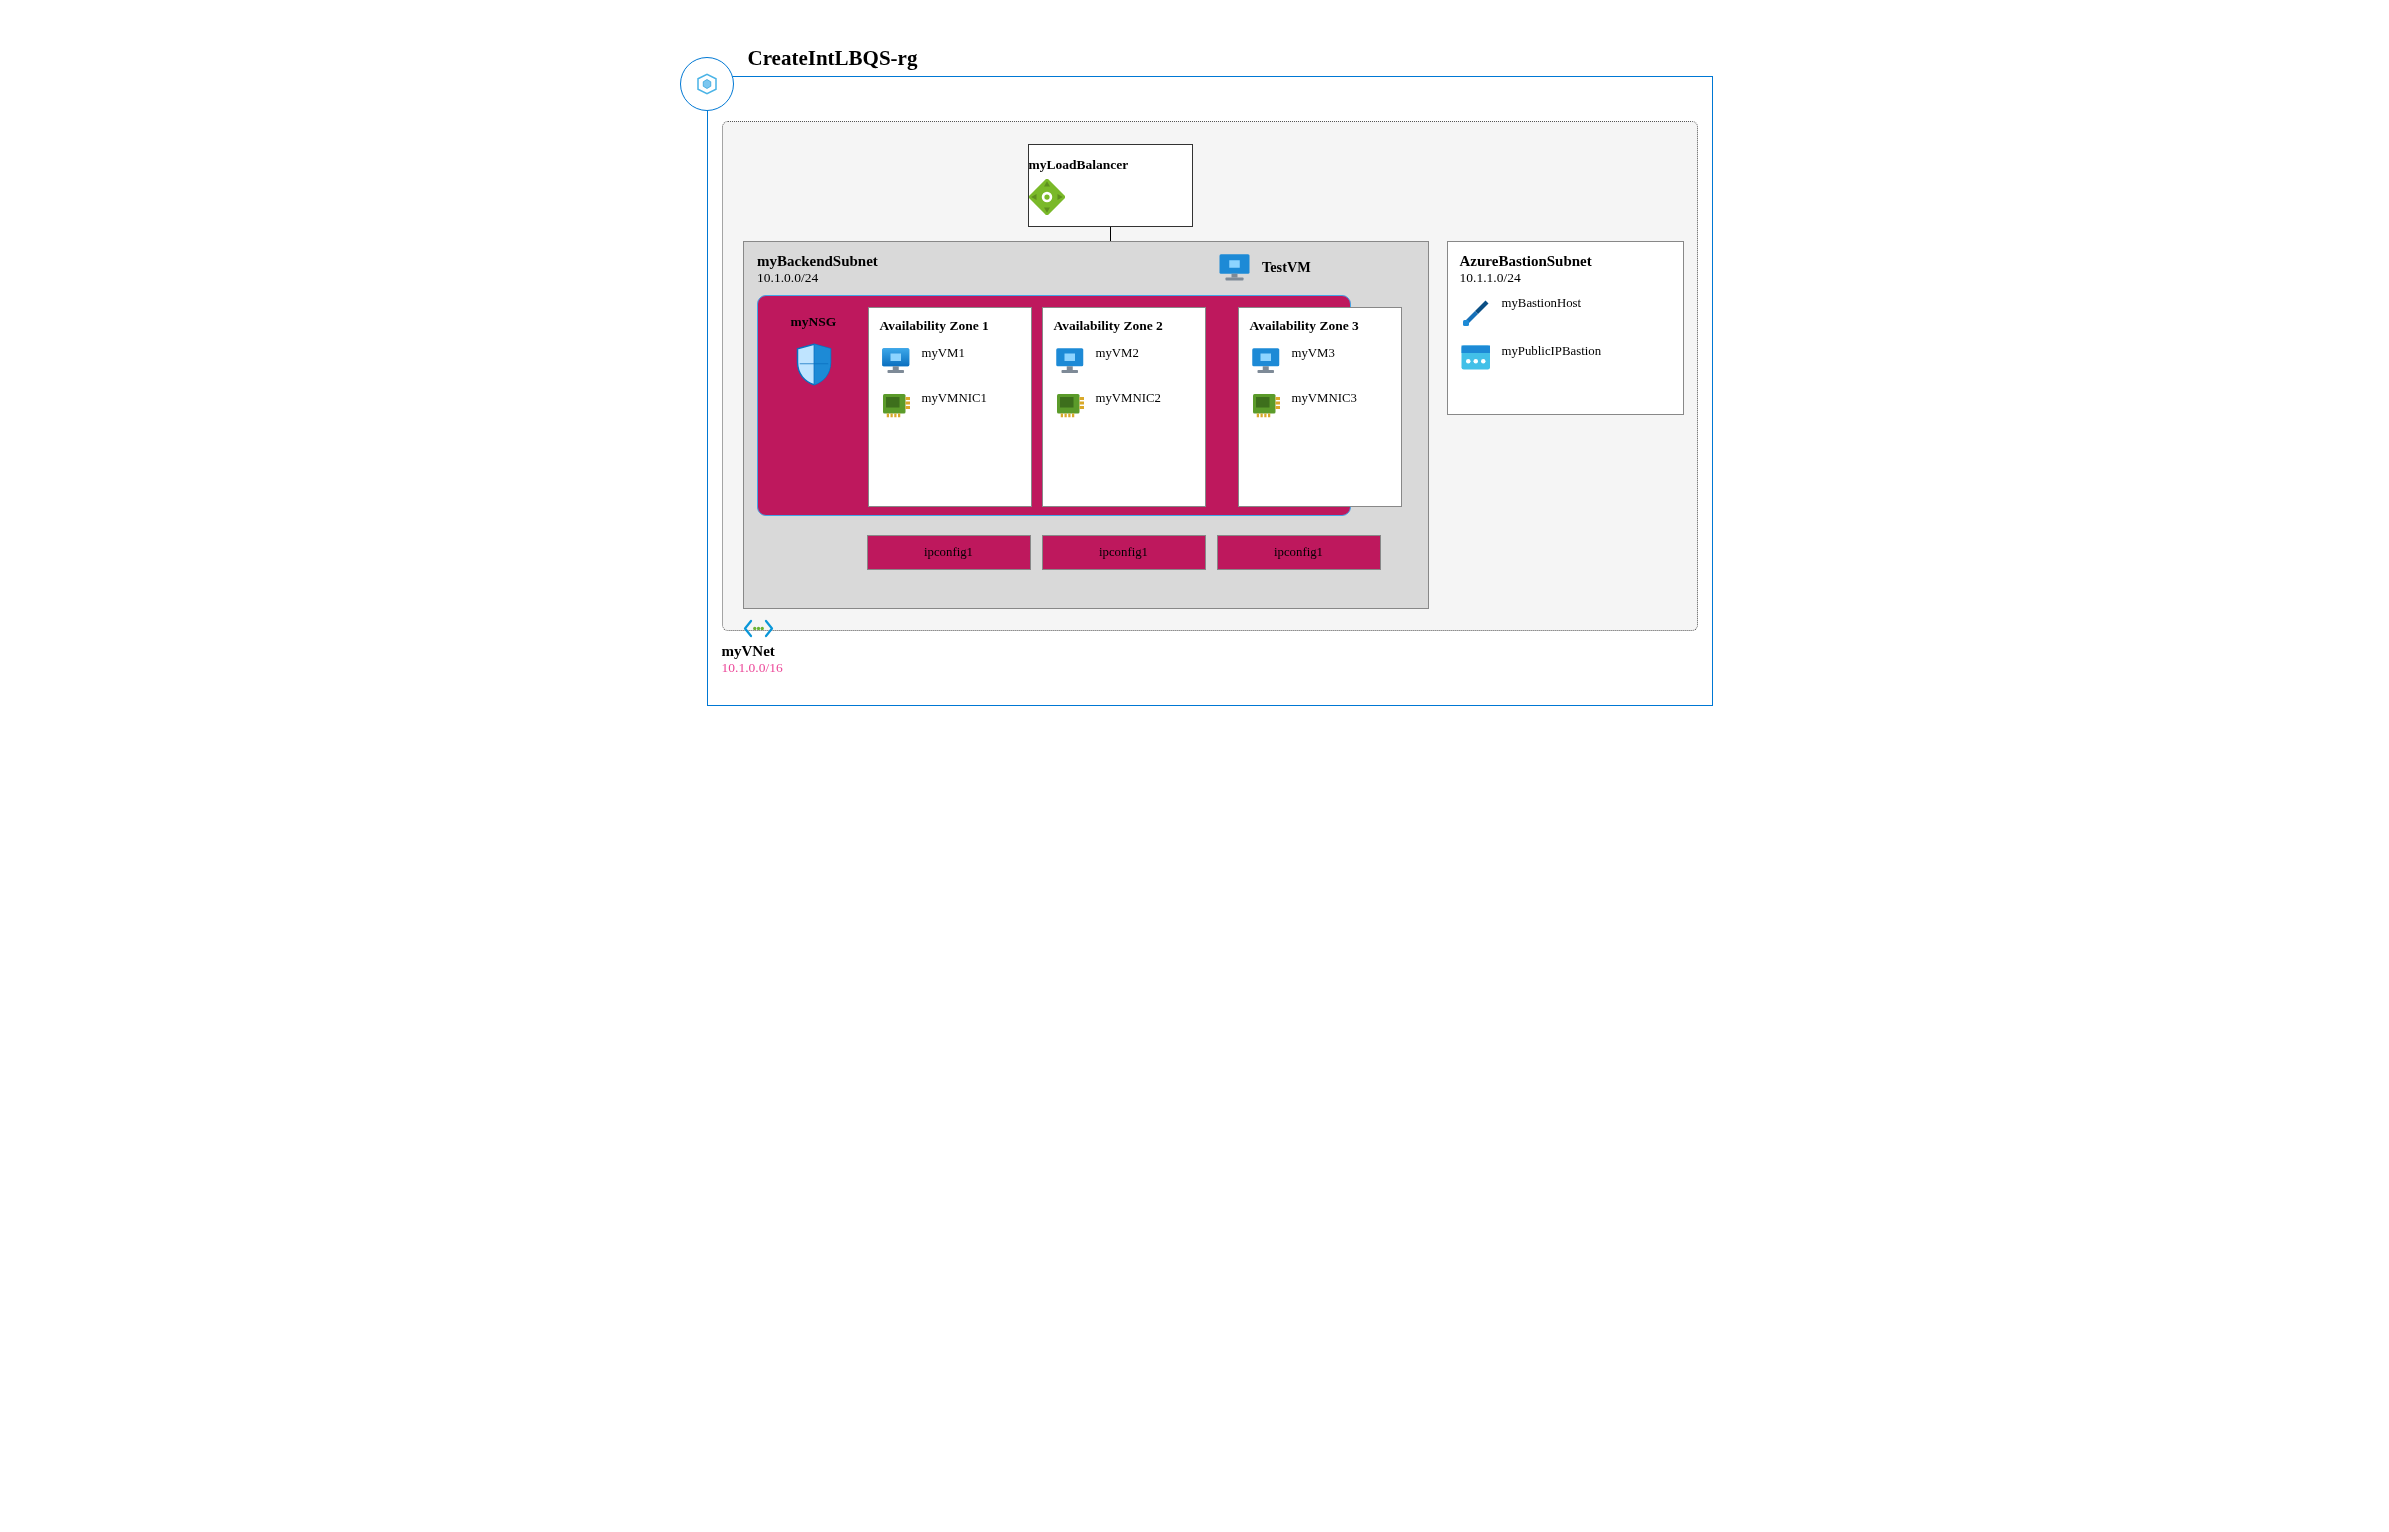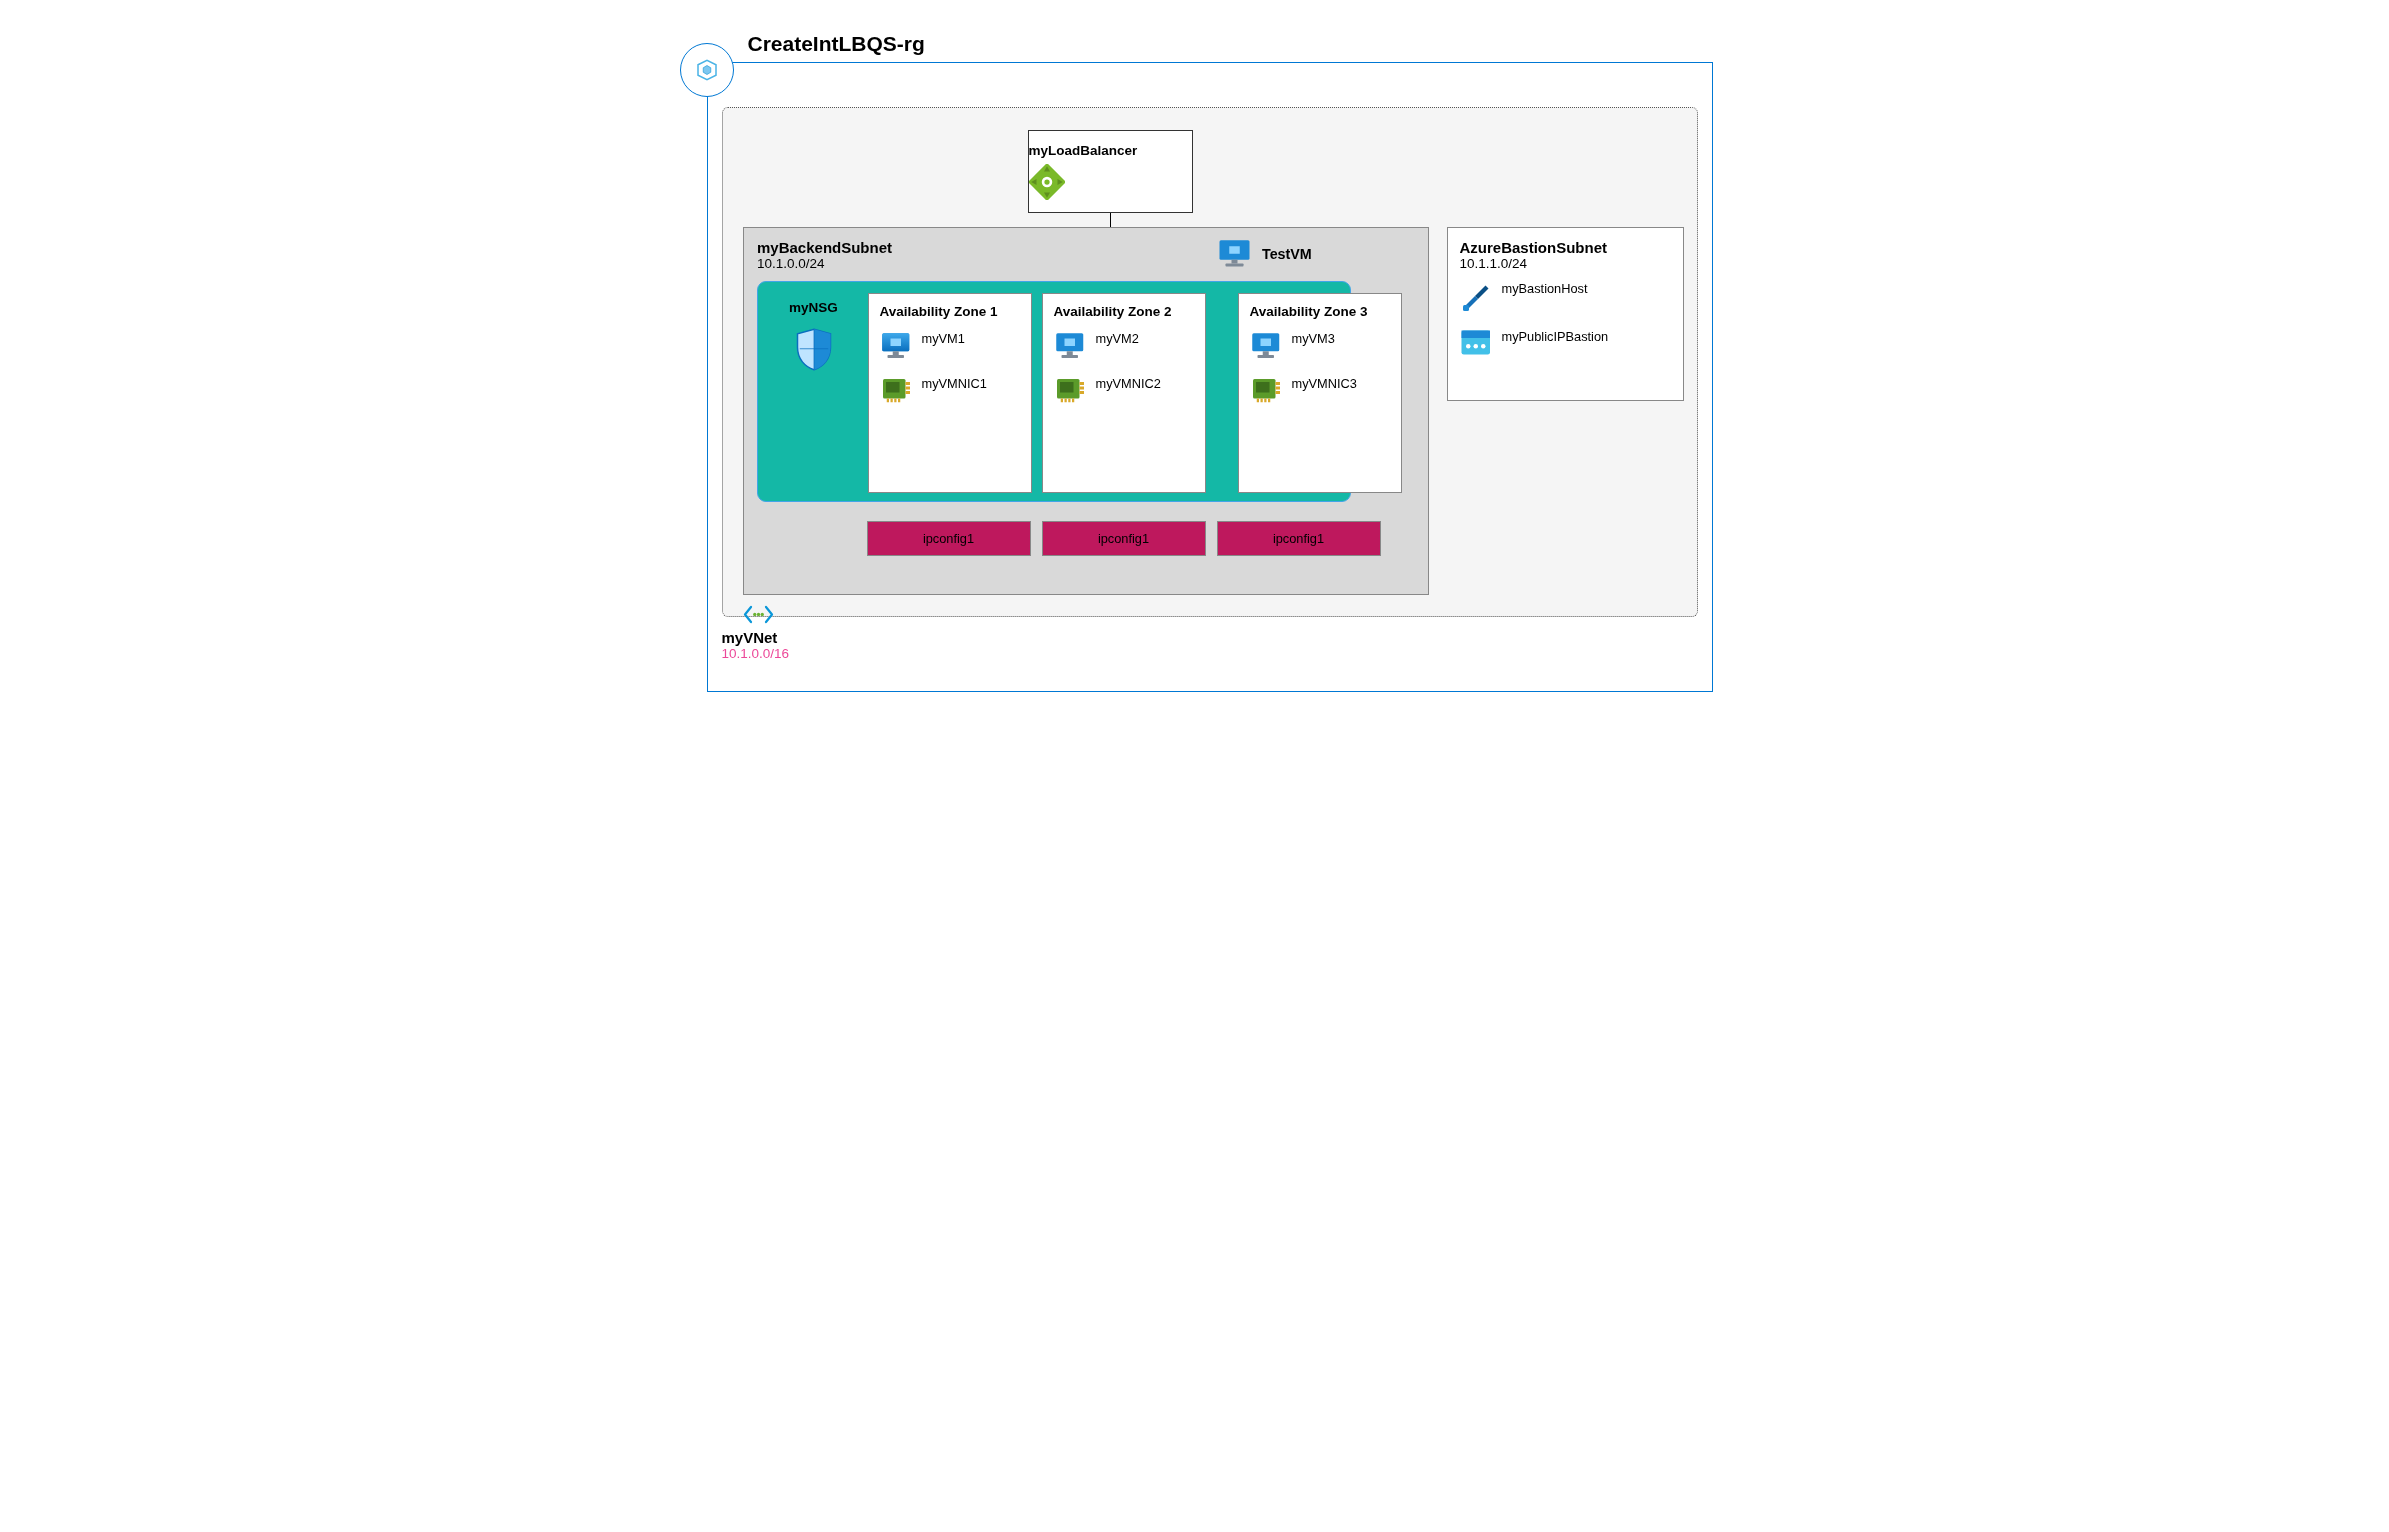--- a/index.html
+++ b/index.html
@@ -6,21 +6,22 @@
   body {
     font-family: "Segoe UI", Arial, sans-serif;
     background: #ffffff;
     padding: 30px 15px 15px 15px;
     color: #000;
   }
   .canvas {
     position: relative;
     width: 1066px;
     height: 675px;
-    margin: 2px auto;
+    margin: 16px auto;
+    font-family: Liberation Serif, serif;
   }
   .rg-border {
     position: absolute;
     left: 45px;
     top: 30px;
     width: 1006px;
     height: 630px;
     border: 0.8px solid #0078d4;
   }
   .rg-title {
@@ -93,21 +94,21 @@
     z-index: 2;
   }
   .subnet-title { font-size: 15px; font-weight: 600; padding: 10.5px 13.5px 0 13.5px; }
   .subnet-cidr { font-size: 13.5px; padding: 0 13.5px 4.5px 13.5px; }
   .nsg-container {
     position: absolute;
     left: 13.5px;
     top: 53px;
     width: 594px;
     height: 221px;
-    background: #14b8a6;
+    background: #be185d;
     border: 1.5px solid #42a5e8;
     border-radius: 9px;
   }
   .nsg-label-box {
     position: absolute;
     left: 10.5px;
     top: 18px;
     width: 90px;
     text-align: center;
   }

